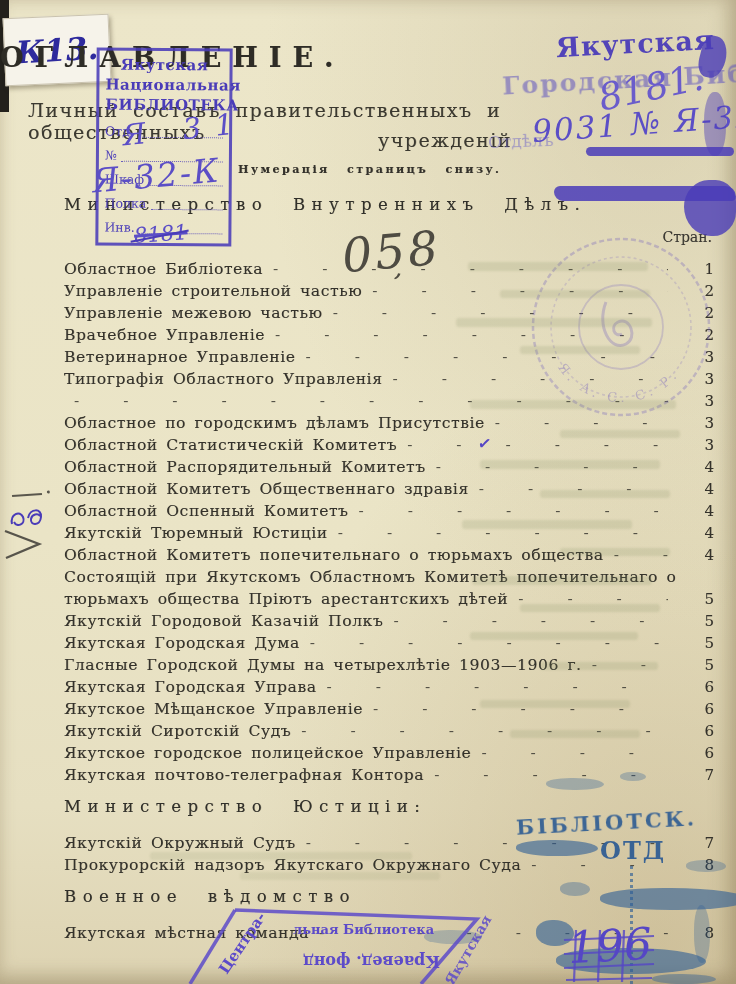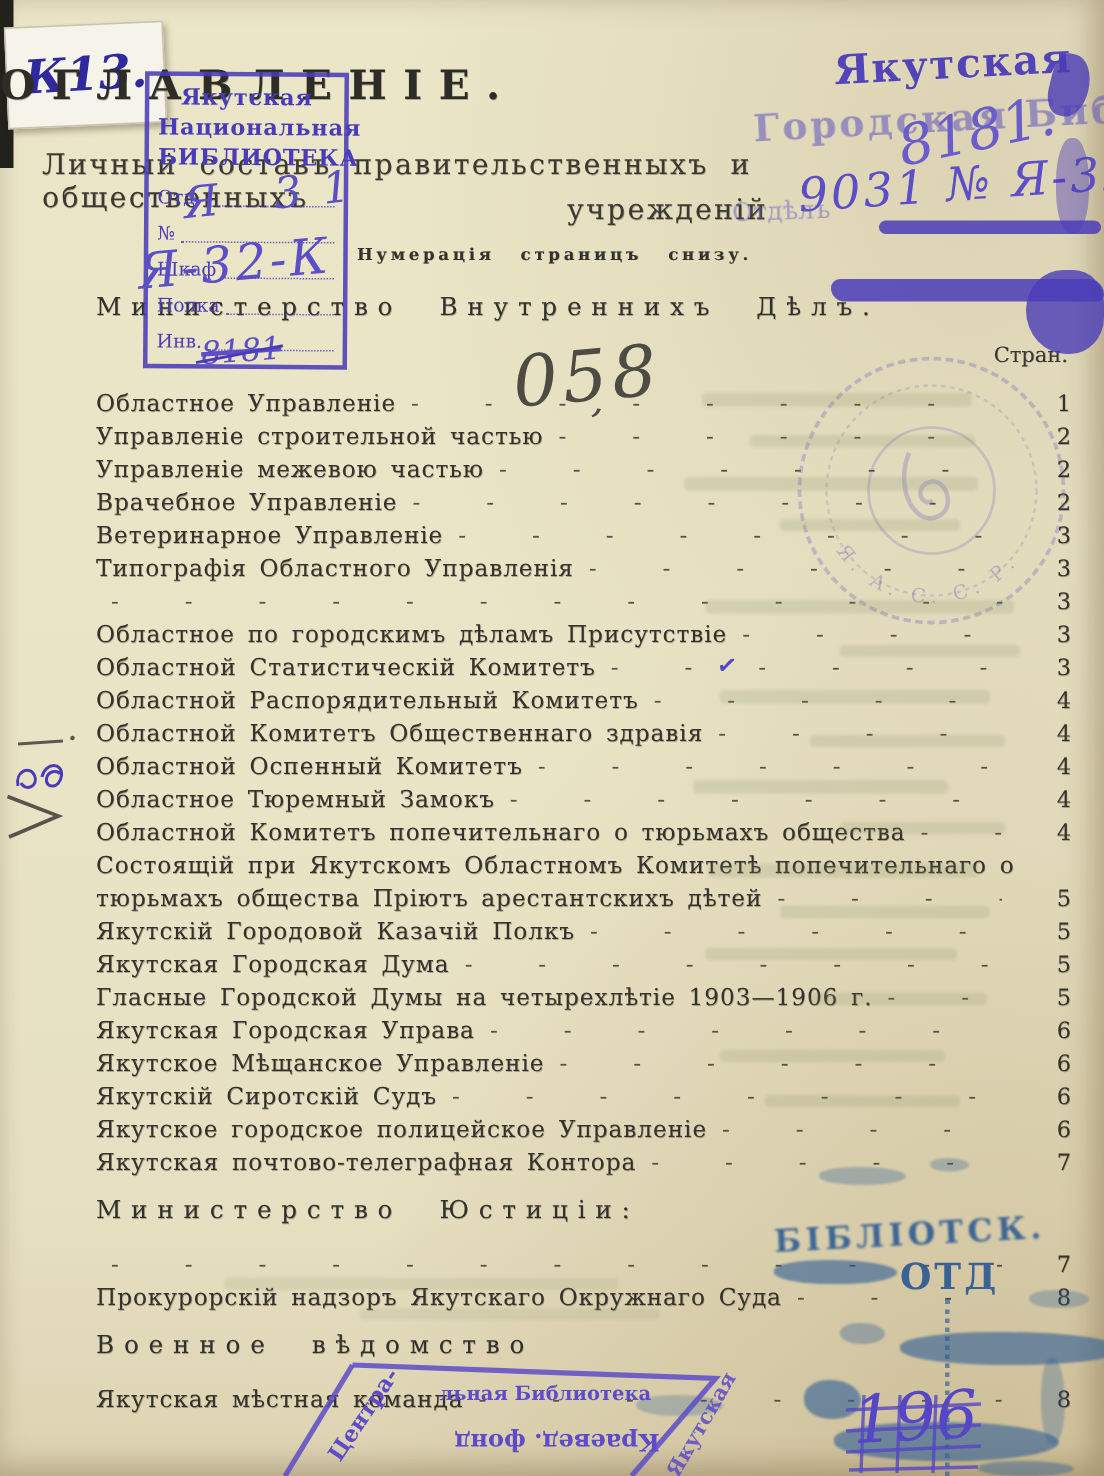--- a/index.html
+++ b/index.html
@@ -97,21 +97,21 @@
 
   <div class="pr title print">ОГЛАВЛЕНІЕ.</div>
   <div class="pr sub1 print">Личный составъ правительственныхъ и общественныхъ</div>
   <div class="pr sub2 print">учрежденій</div>
   <div class="pr note print">Нумерація страницъ снизу.</div>
   <div class="pr stran print">Стран.</div>
 
   <div id="toc-sections" class="toc">
       <div class="toc-heading print">Министерство Внутреннихъ Дѣлъ.</div>
       <div class="toc-row">
-        <span class="t print">Областное Управленіе</span>
+        <span class="t print">Областное Библіотека</span>
         <span class="leader">- - - - - - - - - - - - - - - - - - - - - - - - </span>
         <span class="pg print">1</span>
       </div>
       <div class="toc-row">
         <span class="t print">Управленіе строительной частью</span>
         <span class="leader">- - - - - - - - - - - - - - - - - - - - - - - - </span>
         <span class="pg print">2</span>
       </div>
       <div class="toc-row">
         <span class="t print">Управленіе межевою частью</span>
@@ -156,21 +156,21 @@
         <span class="t print">Областной Комитетъ Общественнаго здравія</span>
         <span class="leader">- - - - - - - - - - - - - - - - - - - - - - - - </span>
         <span class="pg print">4</span>
       </div>
       <div class="toc-row">
         <span class="t print">Областной Оспенный Комитетъ</span>
         <span class="leader">- - - - - - - - - - - - - - - - - - - - - - - - </span>
         <span class="pg print">4</span>
       </div>
       <div class="toc-row">
-        <span class="t print">Областное Тюремный Замокъ</span>
+        <span class="t print">Якутскій Тюремный Юстиціи</span>
         <span class="leader">- - - - - - - - - - - - - - - - - - - - - - - - </span>
         <span class="pg print">4</span>
       </div>
       <div class="toc-row">
         <span class="t print">Областной Комитетъ попечительнаго о тюрьмахъ общества</span>
         <span class="leader">- - - - - - - - - - - - - - - - - - - - - - - - </span>
         <span class="pg print">4</span>
       </div>
       <div class="toc-pre print">Состоящій при Якутскомъ Областномъ Комитетѣ  попечительнаго о</div>
       <div class="toc-row">
@@ -213,20 +213,21 @@
         <span class="leader">- - - - - - - - - - - - - - - - - - - - - - - - </span>
         <span class="pg print">6</span>
       </div>
       <div class="toc-row">
         <span class="t print">Якутская почтово-телеграфная Контора</span>
         <span class="leader">- - - - - - - - - - - - - - - - - - - - - - - - </span>
         <span class="pg print">7</span>
       </div>
       <div class="toc-heading print">Министерство Юстиціи:</div>
       <div class="toc-row">
+        <span class="t print">Якутскій Окружный Судъ</span>
         <span class="leader">- - - - - - - - - - - - - - - - - - - - - - - - </span>
         <span class="pg print">7</span>
       </div>
       <div class="toc-row">
         <span class="t print">Прокурорскій надзоръ Якутскаго  Окружнаго Суда</span>
         <span class="leader">- - - - - - - - - - - - - - - - - - - - - - - - </span>
         <span class="pg print">8</span>
       </div>
       <div class="toc-heading print">Военное вѣдомство</div>
       <div class="toc-row">

